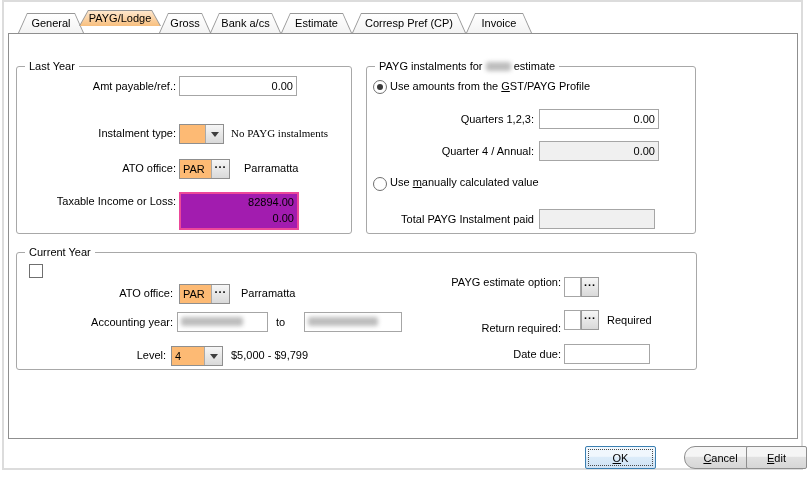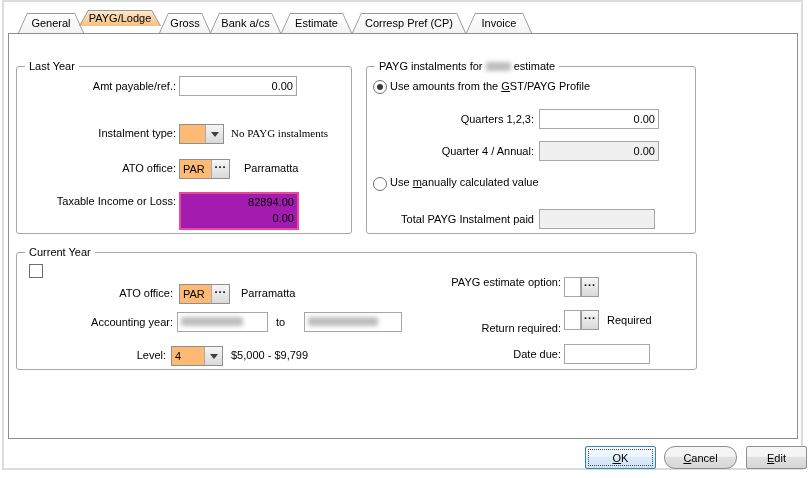--- a/index.html
+++ b/index.html
@@ -189,18 +189,18 @@
   <span class="dots abs" style="left:564px;top:57px;width:16px;height:18px;">...</span>
   <span class="llabel" style="left:590px;top:60px;">Required</span>
 
   <span class="rlabel" style="left:394px;top:94px;width:150px;">Date due:</span>
   <input class="tbox left" style="left: 547px; top: 91px; width: 78px;" value="">
 </div>
 
 <div class="btn ok" style="left:585px;top:446px;width:69px;">
     <span><span class="u">O</span><span>K</span></span>
   </div>
-<div class="btn" style="left:664px;top:446px;width:71px;border-radius:11px;">
+<div class="btn" style="left:684px;top:446px;width:71px;border-radius:11px;">
     <span><span class="u">C</span><span>ancel</span></span>
   </div>
 <div class="btn" style="left:746px;top:446px;width:59px;">
     <span><span class="u">E</span><span>dit</span></span>
   </div>
 
 </body></html>

